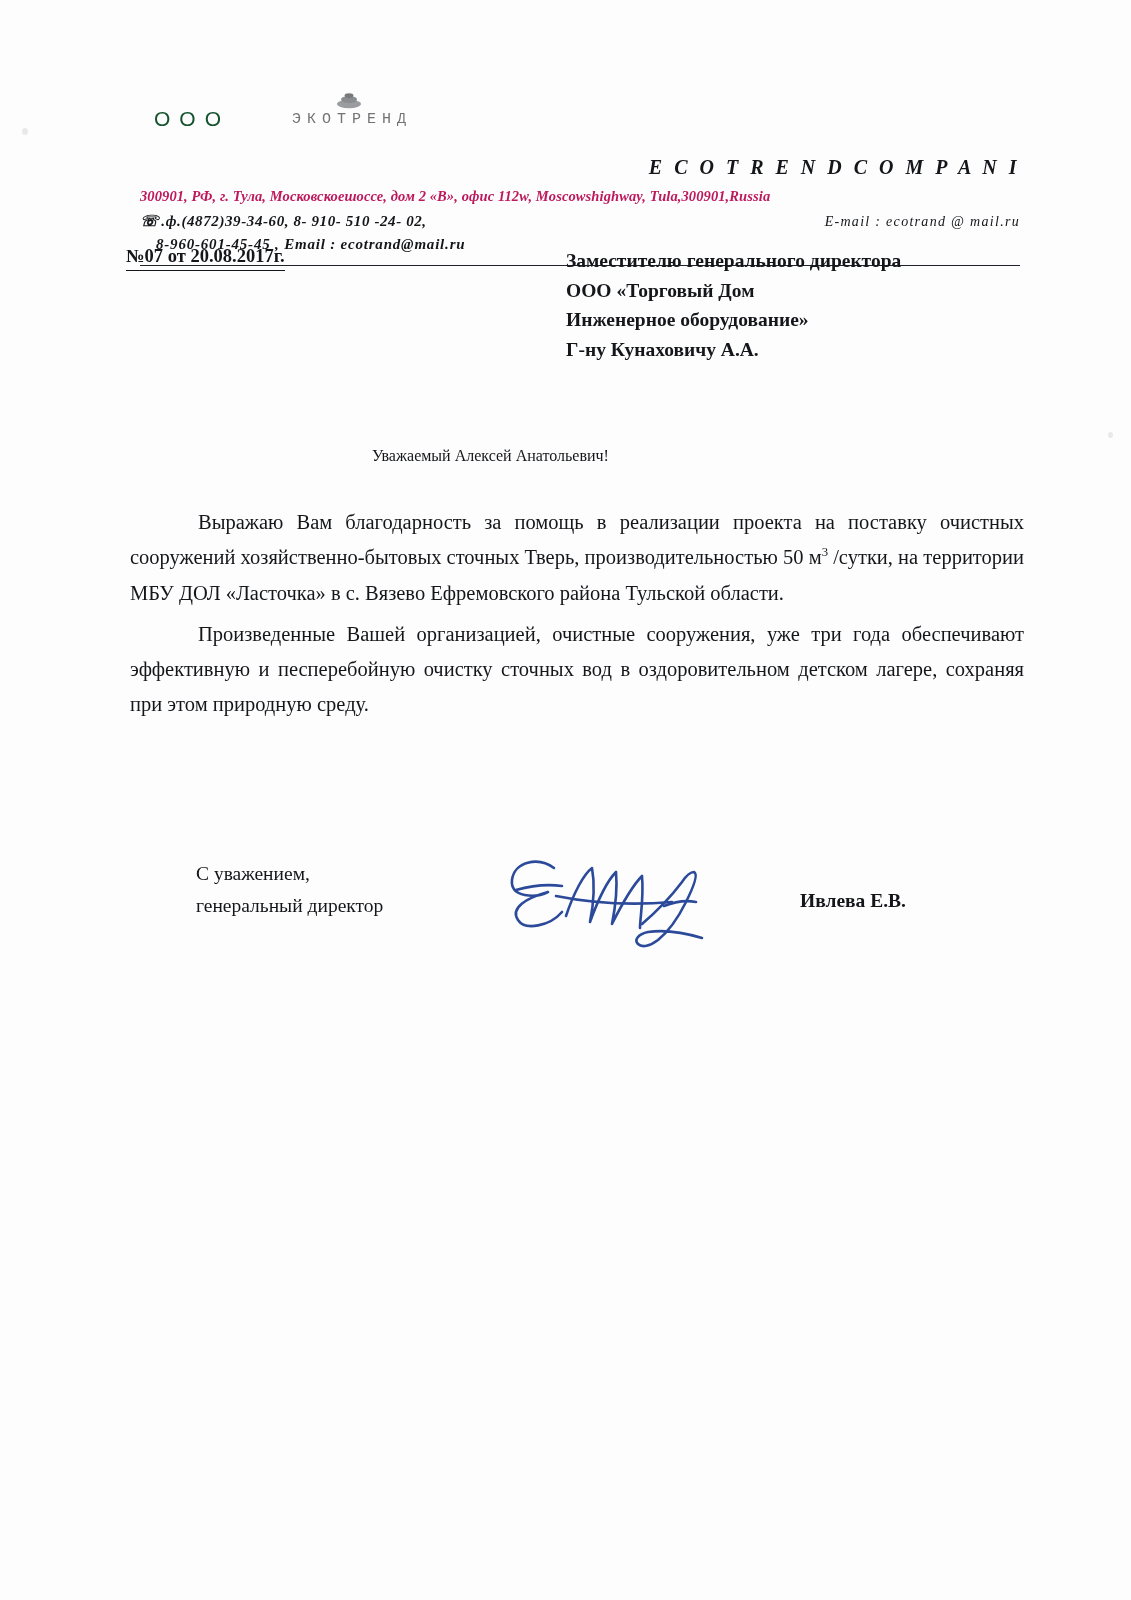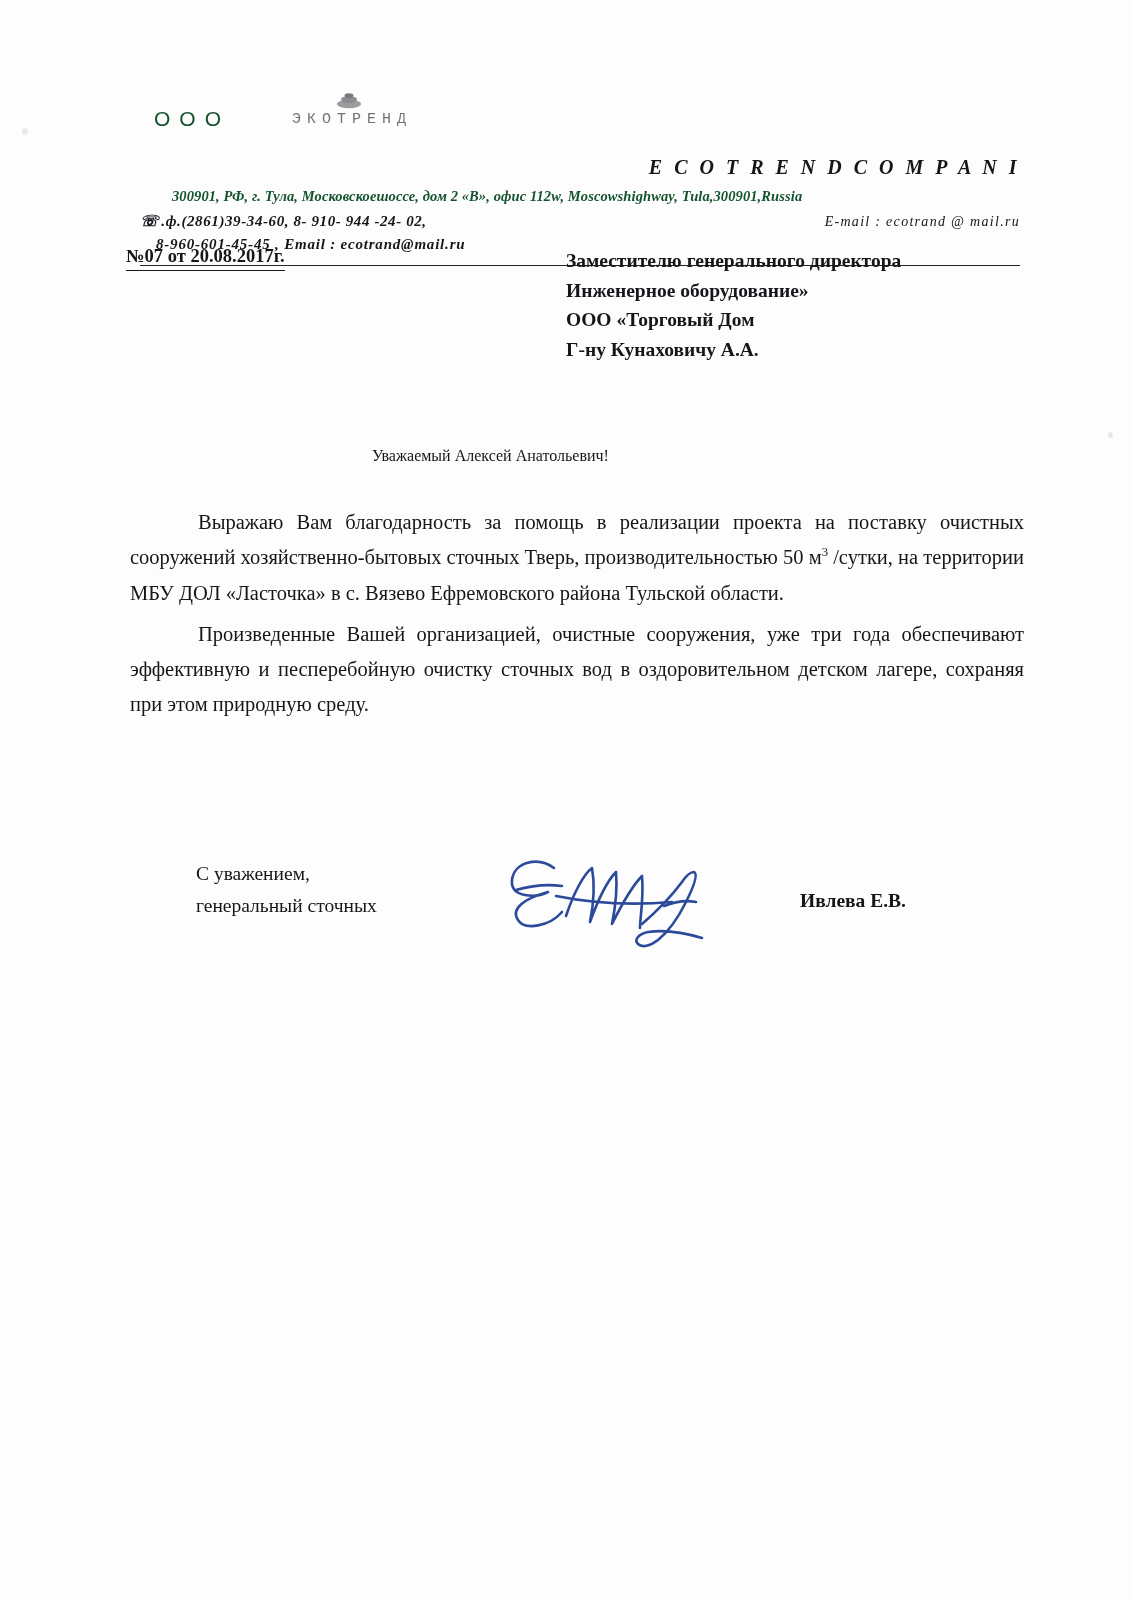--- a/index.html
+++ b/index.html
@@ -68,24 +68,23 @@
     letter-spacing: 3.5px;
     color: #14161a;
     margin-top: 14px;
     padding-left: 120px;
   }
   .addr-line {
     font-family: "Liberation Serif", serif;
     font-weight: bold;
     font-style: italic;
     font-size: 14.5px;
-    color: #14532d;
+    color: #be185d;
     margin-top: 9px;
     letter-spacing: 0.1px;
-    margin-left: 32px;
   }
   .contact-row {
     display: flex;
     justify-content: space-between;
     align-items: baseline;
     margin-top: 7px;
   }
   .contact-left {
     font-family: "Liberation Serif", serif;
     font-weight: bold;
@@ -230,51 +229,51 @@
         <span class="logo-brand">ЭКОТРЕНД</span>
       </span>
     </div>
 
     <div class="company-en">E C O T R E N D   C O M P A N I</div>
 
     <div class="addr-line">300901, РФ, г. Тула, Московскоешоссе, дом 2 «В», офис 112w, Moscowshighway, Tula,300901,Russia</div>
 
     <div class="contact-row">
       <span class="contact-left">
-        <span class="phone-glyph">☏</span><span>.ф.(2861)39-34-60, 8- 910- 944 -24- 02,</span>
+        <span class="phone-glyph">☏</span><span>.ф.(4872)39-34-60, 8- 910- 510 -24- 02,</span>
       </span>
       <span class="contact-right">E-mail : ecotrand @ mail.ru</span>
     </div>
 
     <div class="contact-second">8-960-601-45-45 , Email : ecotrand@mail.ru</div>
 
     <hr class="hr-rule">
   </div>
 
   <div class="ref-row">
     <div class="ref-no">№07 от 20.08.2017г.</div>
     <div class="addressee">
       <div>Заместителю генерального директора</div>
+      <div>ООО «Торговый Дом</div>
       <div>Инженерное оборудование»</div>
-      <div>ООО «Торговый Дом</div>
       <div>Г-ну Кунаховичу А.А.</div>
     </div>
   </div>
 
   <div class="salutation">Уважаемый Алексей Анатольевич!</div>
 
   <div class="body-text">
     <p><span>Выражаю Вам благодарность за помощь в реализации проекта на поставку очистных сооружений хозяйственно-бытовых сточных Тверь, производительностью 50 м</span><sup>3</sup><span> /сутки, на территории МБУ ДОЛ «Ласточка» в с. Вязево Ефремовского района Тульской области.</span></p>
     <p>Произведенные Вашей организацией, очистные сооружения, уже три года обеспечивают эффективную и песперебойную очистку сточных вод в оздоровительном детском лагере, сохраняя при этом природную среду.</p>
   </div>
 
   <div class="sign-block">
     <div class="sign-left">
       <div>С уважением,</div>
-      <div>генеральный сточных</div>
+      <div>генеральный директор</div>
     </div>
 
     <div class="signature-svg">
       <svg width="260" height="120" viewBox="0 0 260 120">
         <g fill="none" stroke="#2c4a9a" stroke-width="2.6" stroke-linecap="round" stroke-linejoin="round">
           <path d="M58,22 C42,10 18,16 16,34 C14,52 40,52 52,46 C30,52 14,62 22,74 C29,85 54,80 66,66"></path>
           <path d="M20,44 C34,40 52,38 66,40"></path>
           <path d="M70,70 C78,46 88,28 96,22 C100,44 96,66 94,76 C102,54 112,34 120,26 C122,48 118,68 116,78 C126,58 138,38 146,30 C148,52 144,72 144,82"></path>
           <path d="M146,78 C160,66 174,52 186,36 C190,30 194,26 198,26 C202,28 198,40 190,56 C182,72 172,86 162,94 C154,100 146,102 142,98 C138,94 142,88 152,86 C166,84 186,86 206,92"></path>
           <path d="M168,60 C178,56 190,54 200,56"></path>

